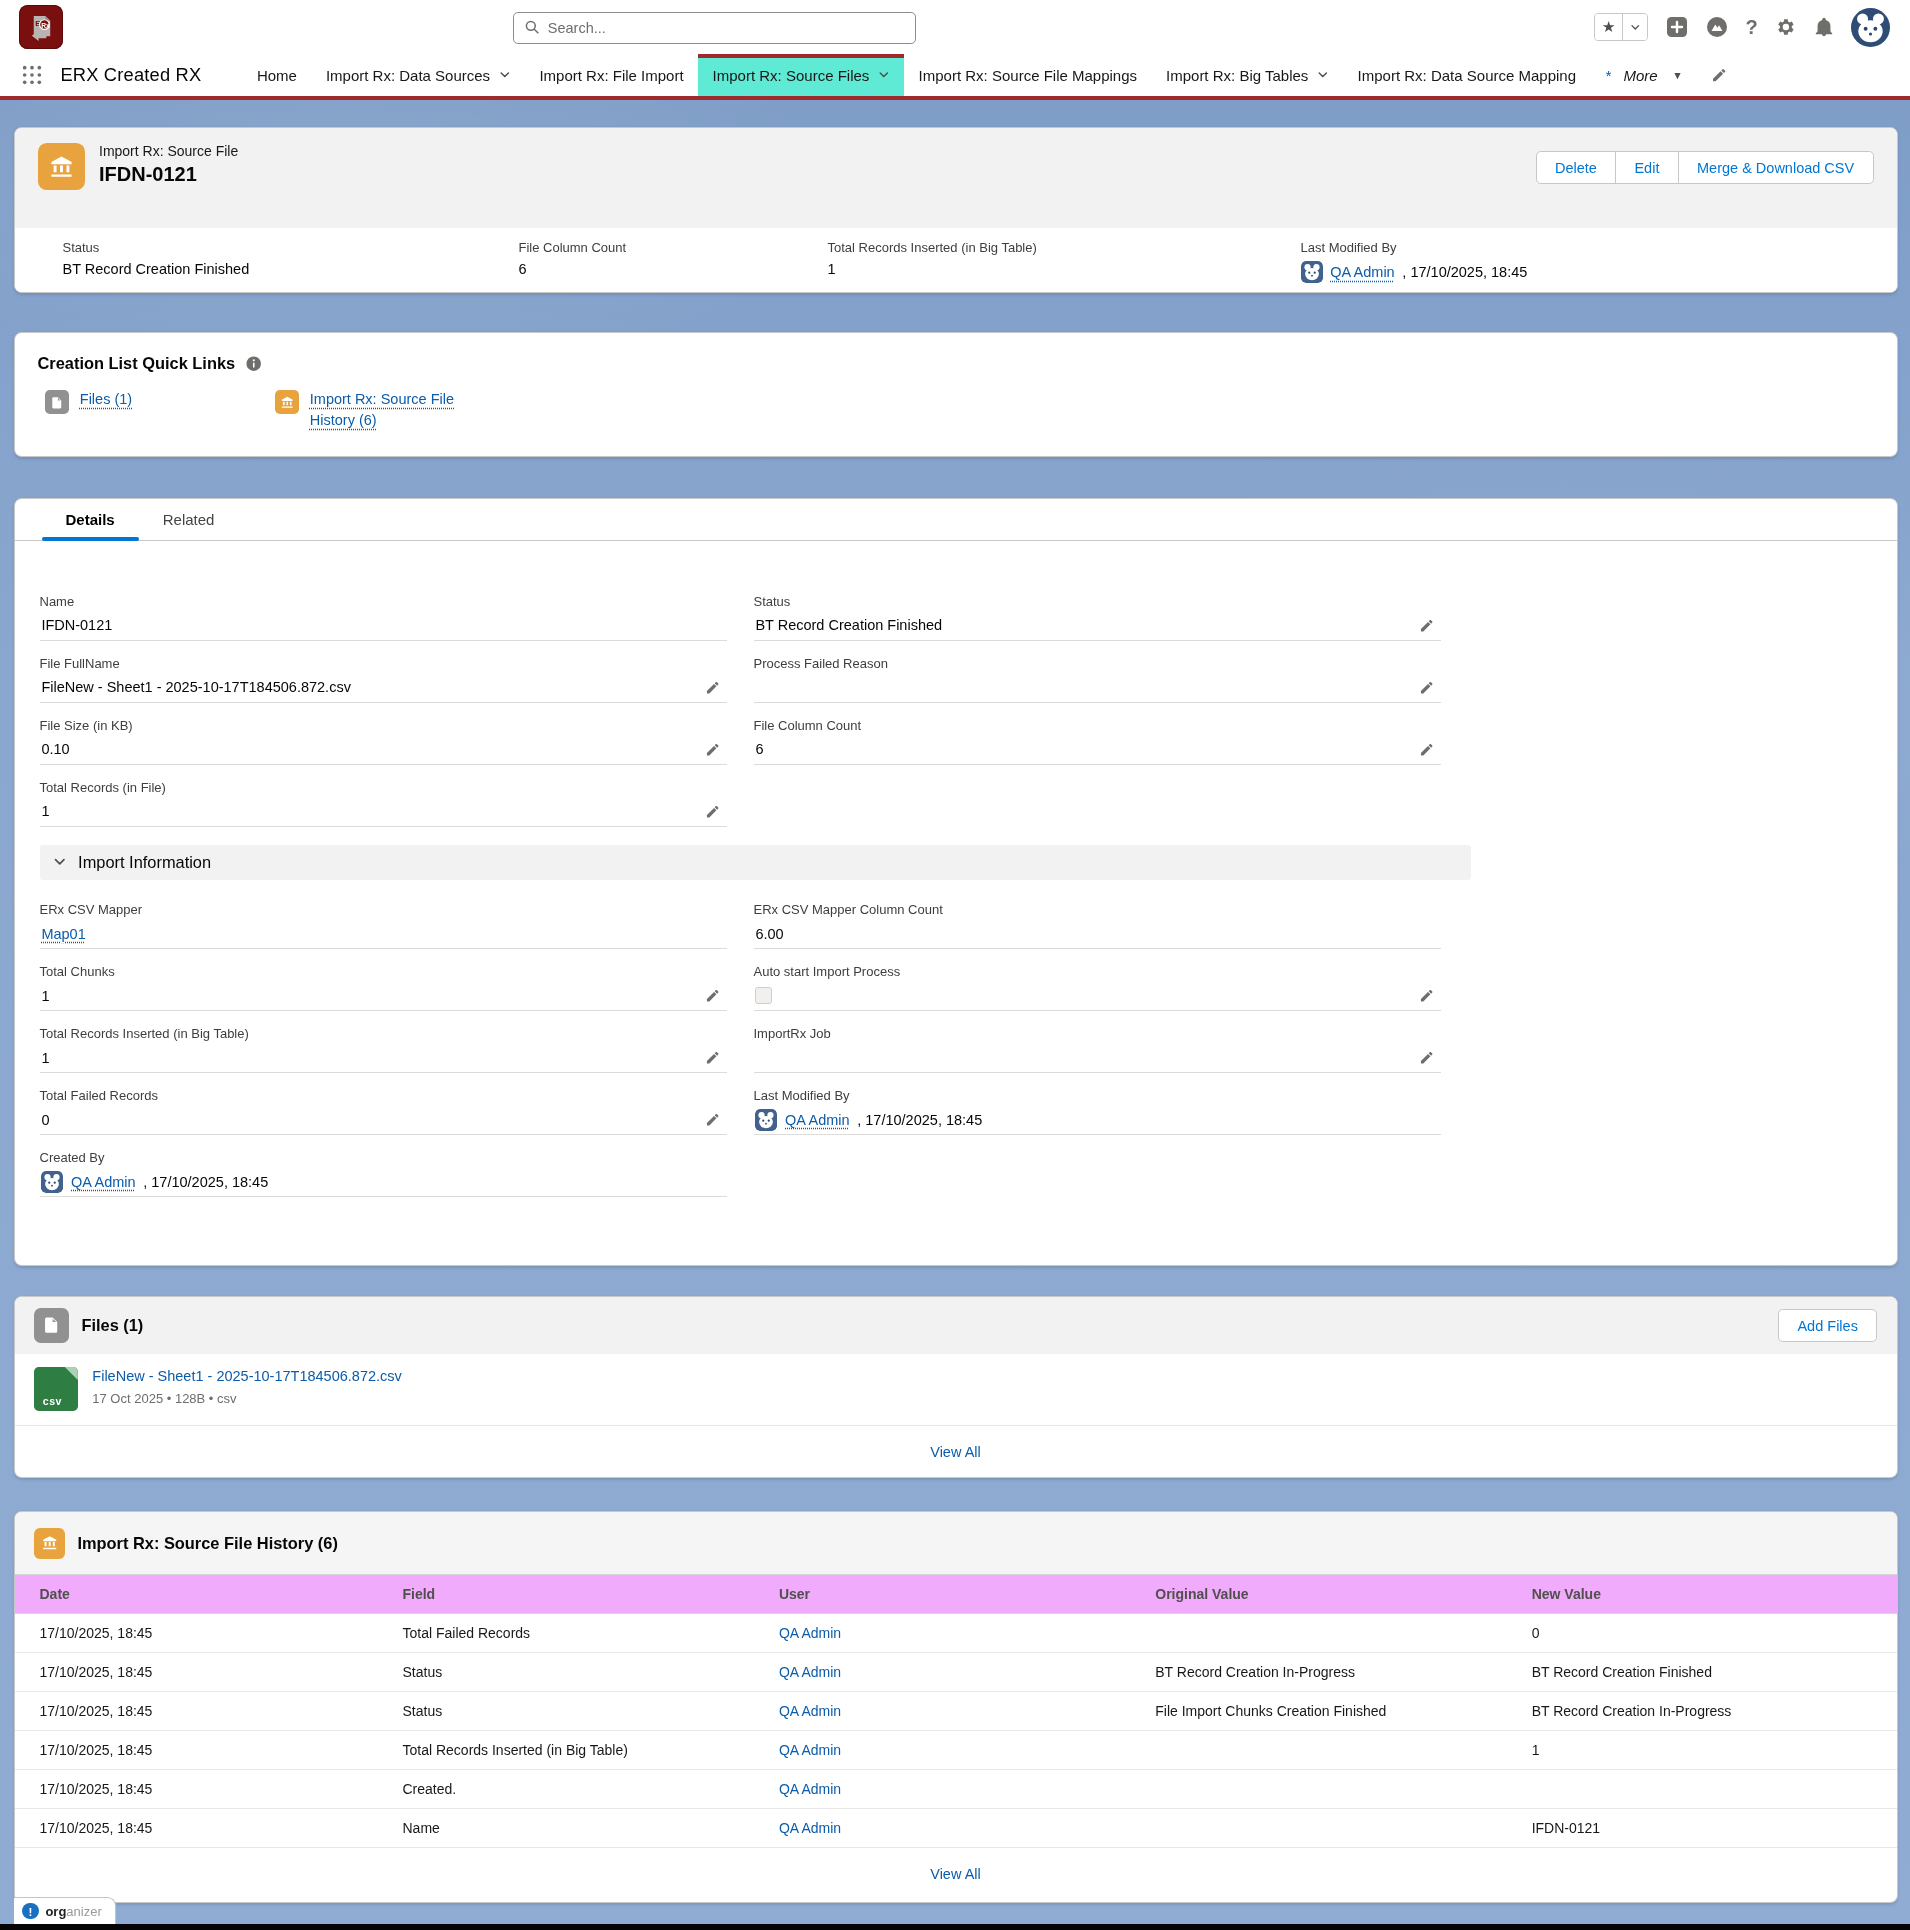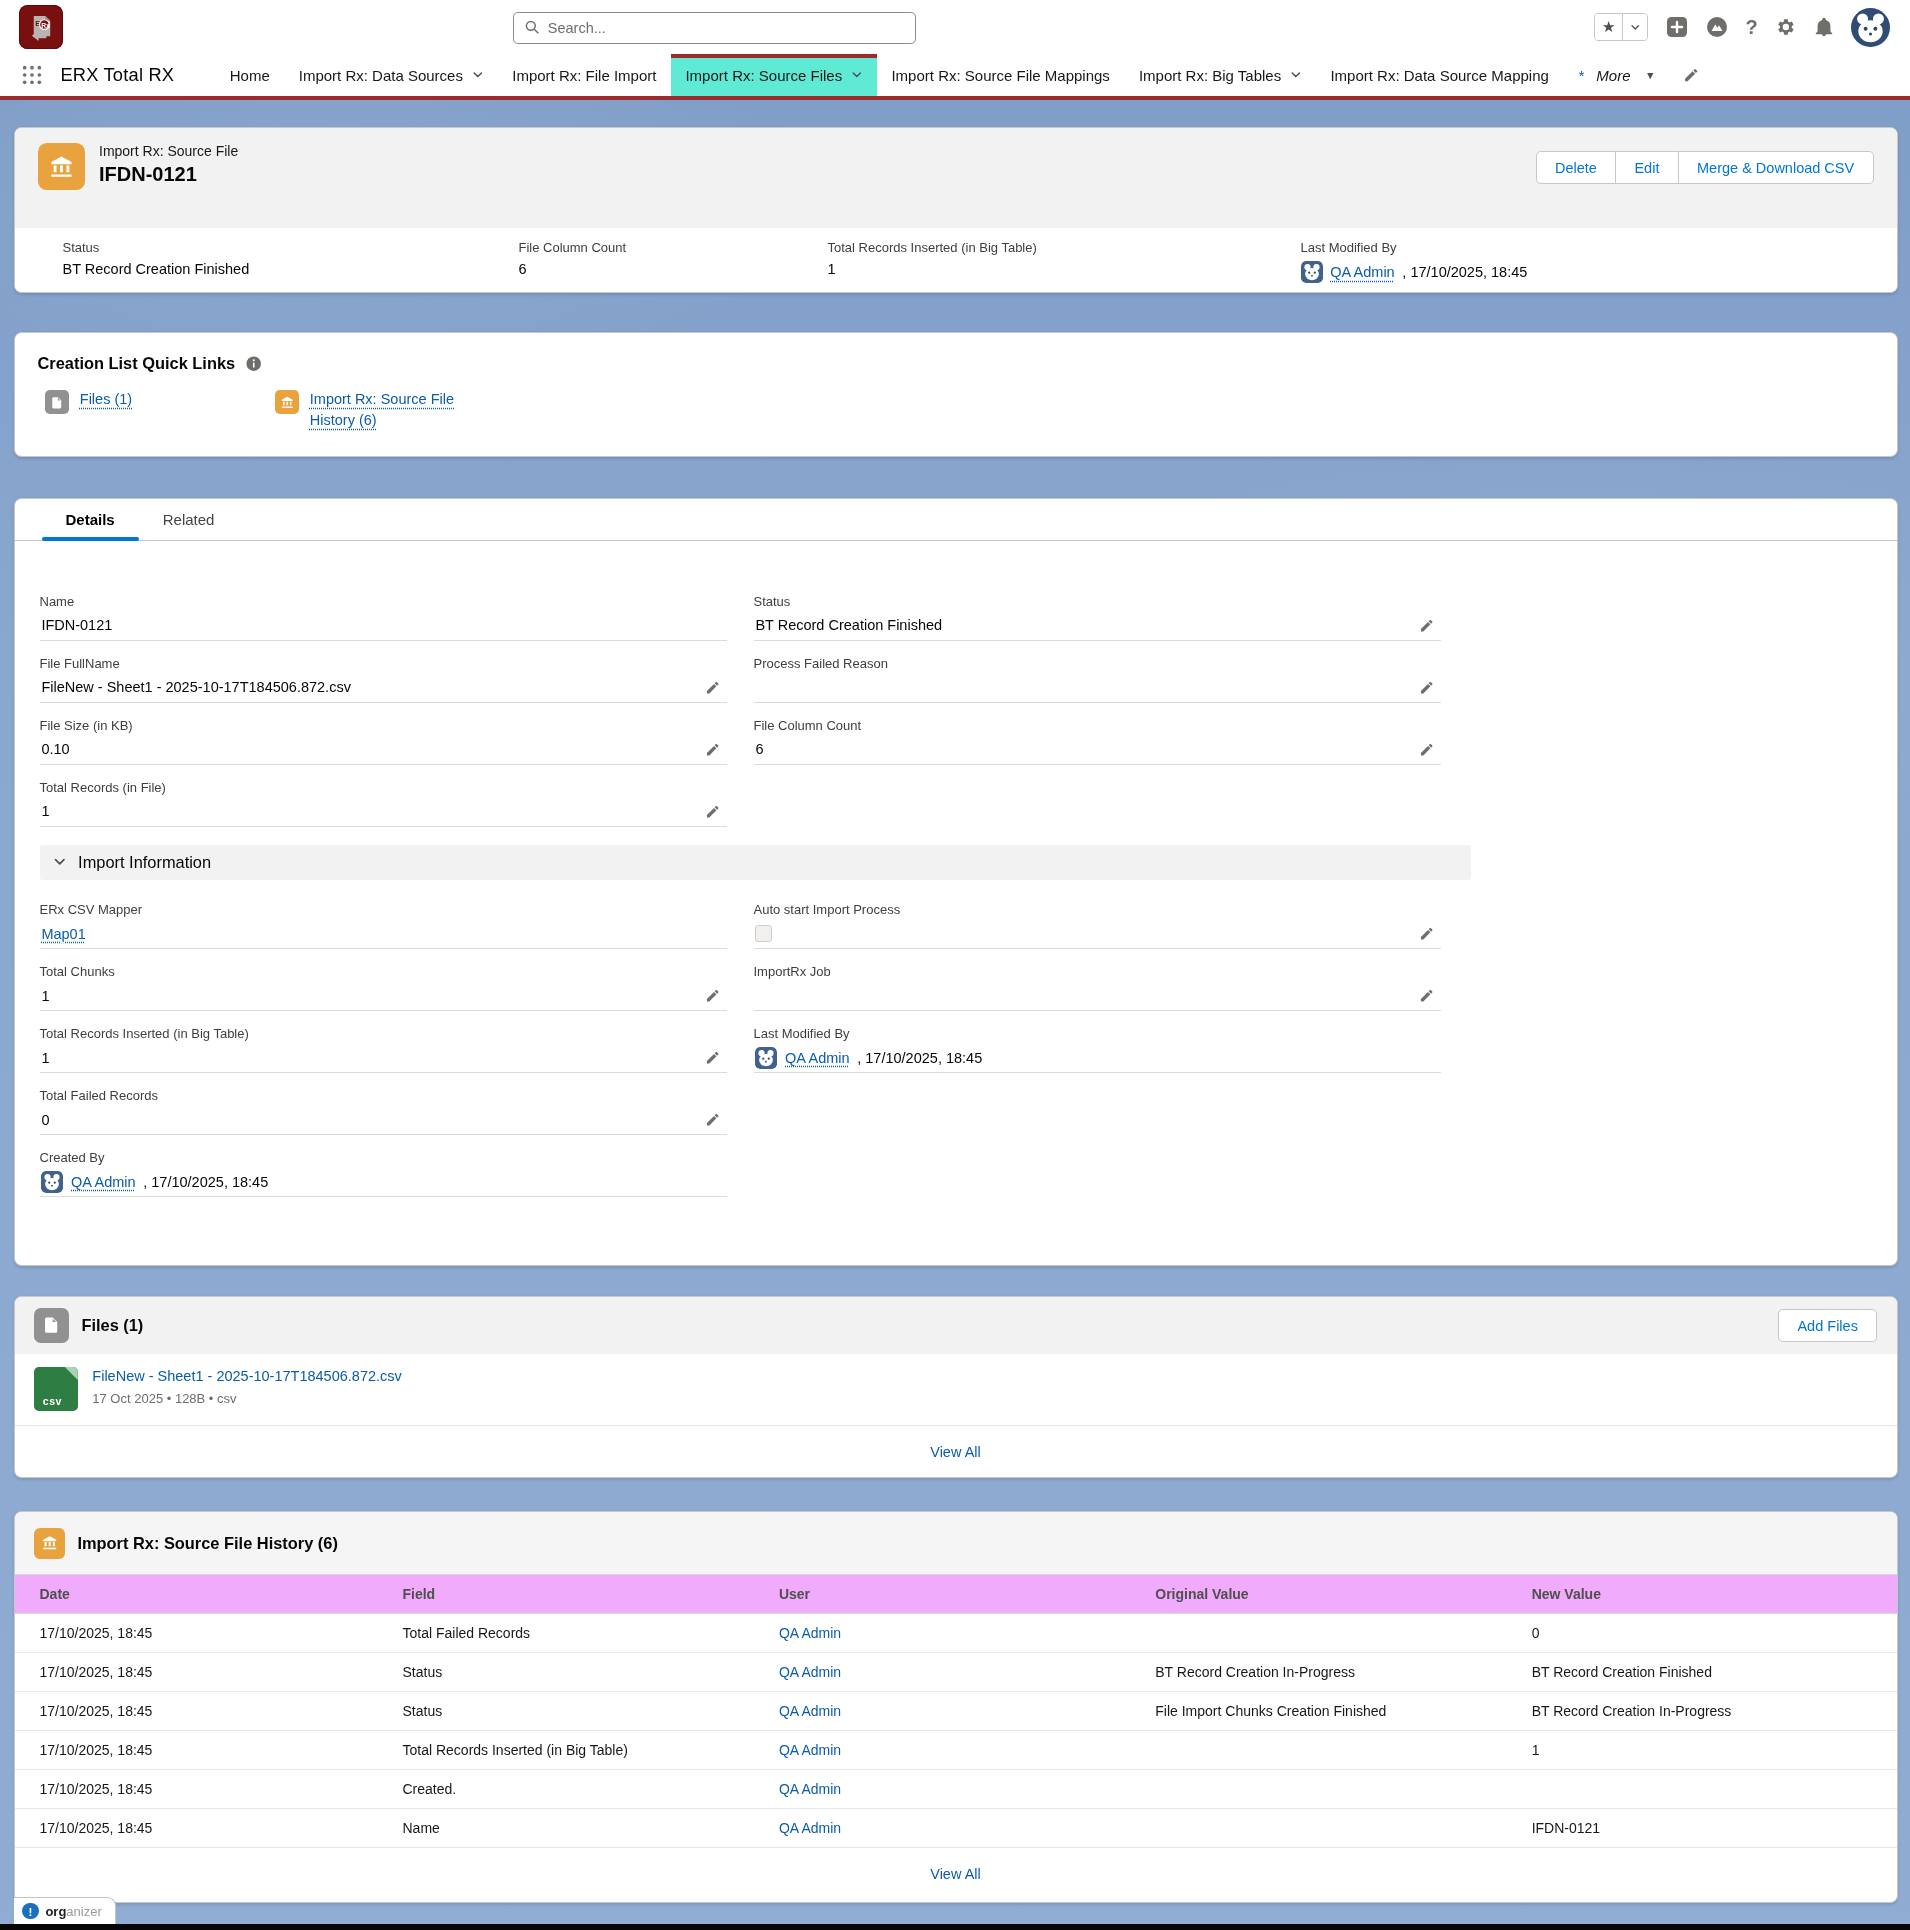--- a/index.html
+++ b/index.html
@@ -302,21 +302,21 @@
           <circle cx="12" cy="4" r="2"></circle>
           <circle cx="20" cy="4" r="2"></circle>
         <circle cx="4" cy="12" r="2"></circle>
           <circle cx="12" cy="12" r="2"></circle>
           <circle cx="20" cy="12" r="2"></circle>
         <circle cx="4" cy="20" r="2"></circle>
           <circle cx="12" cy="20" r="2"></circle>
           <circle cx="20" cy="20" r="2"></circle>
       </svg>
     </button>
-    <span class="app-name">ERX Total RX</span>
+    <span class="app-name">ERX Created RX</span>
 
     <div class="tabs">
       <button class="nav-tab">
           <span>Home</span>
         </button>
       <button class="nav-tab">
         <span>Import Rx: Data Sources</span>
         <svg width="11.6" height="11.6" viewBox="0 0 16 16" class="chev">
             <use href="#i-chev"></use>
           </svg>
@@ -583,20 +583,26 @@
                       </svg>
                   </span>
                   <a class="dlink">QA Admin</a>
                   <span>, 17/10/2025, 18:45</span>
                 </div>
               </div>
             </div>
           </div>
 
           <div class="fcol">
+            <div class="field">
+              <div class="f-label">ERx CSV Mapper Column Count</div>
+              <div class="f-vrow">
+                  <div class="f-value">6.00</div>
+                </div>
+            </div>
             <div class="field">
               <div class="f-label">Auto start Import Process</div>
               <div class="f-vrow">
                 <div class="f-value">
                     <span class="sf-checkbox"></span>
                   </div>
                 <button class="pencil-btn">
                     <svg width="15.4" height="15.4" viewBox="0 0 24 24" fill="currentColor">
                       <use href="#i-pencil"></use>
                     </svg>

